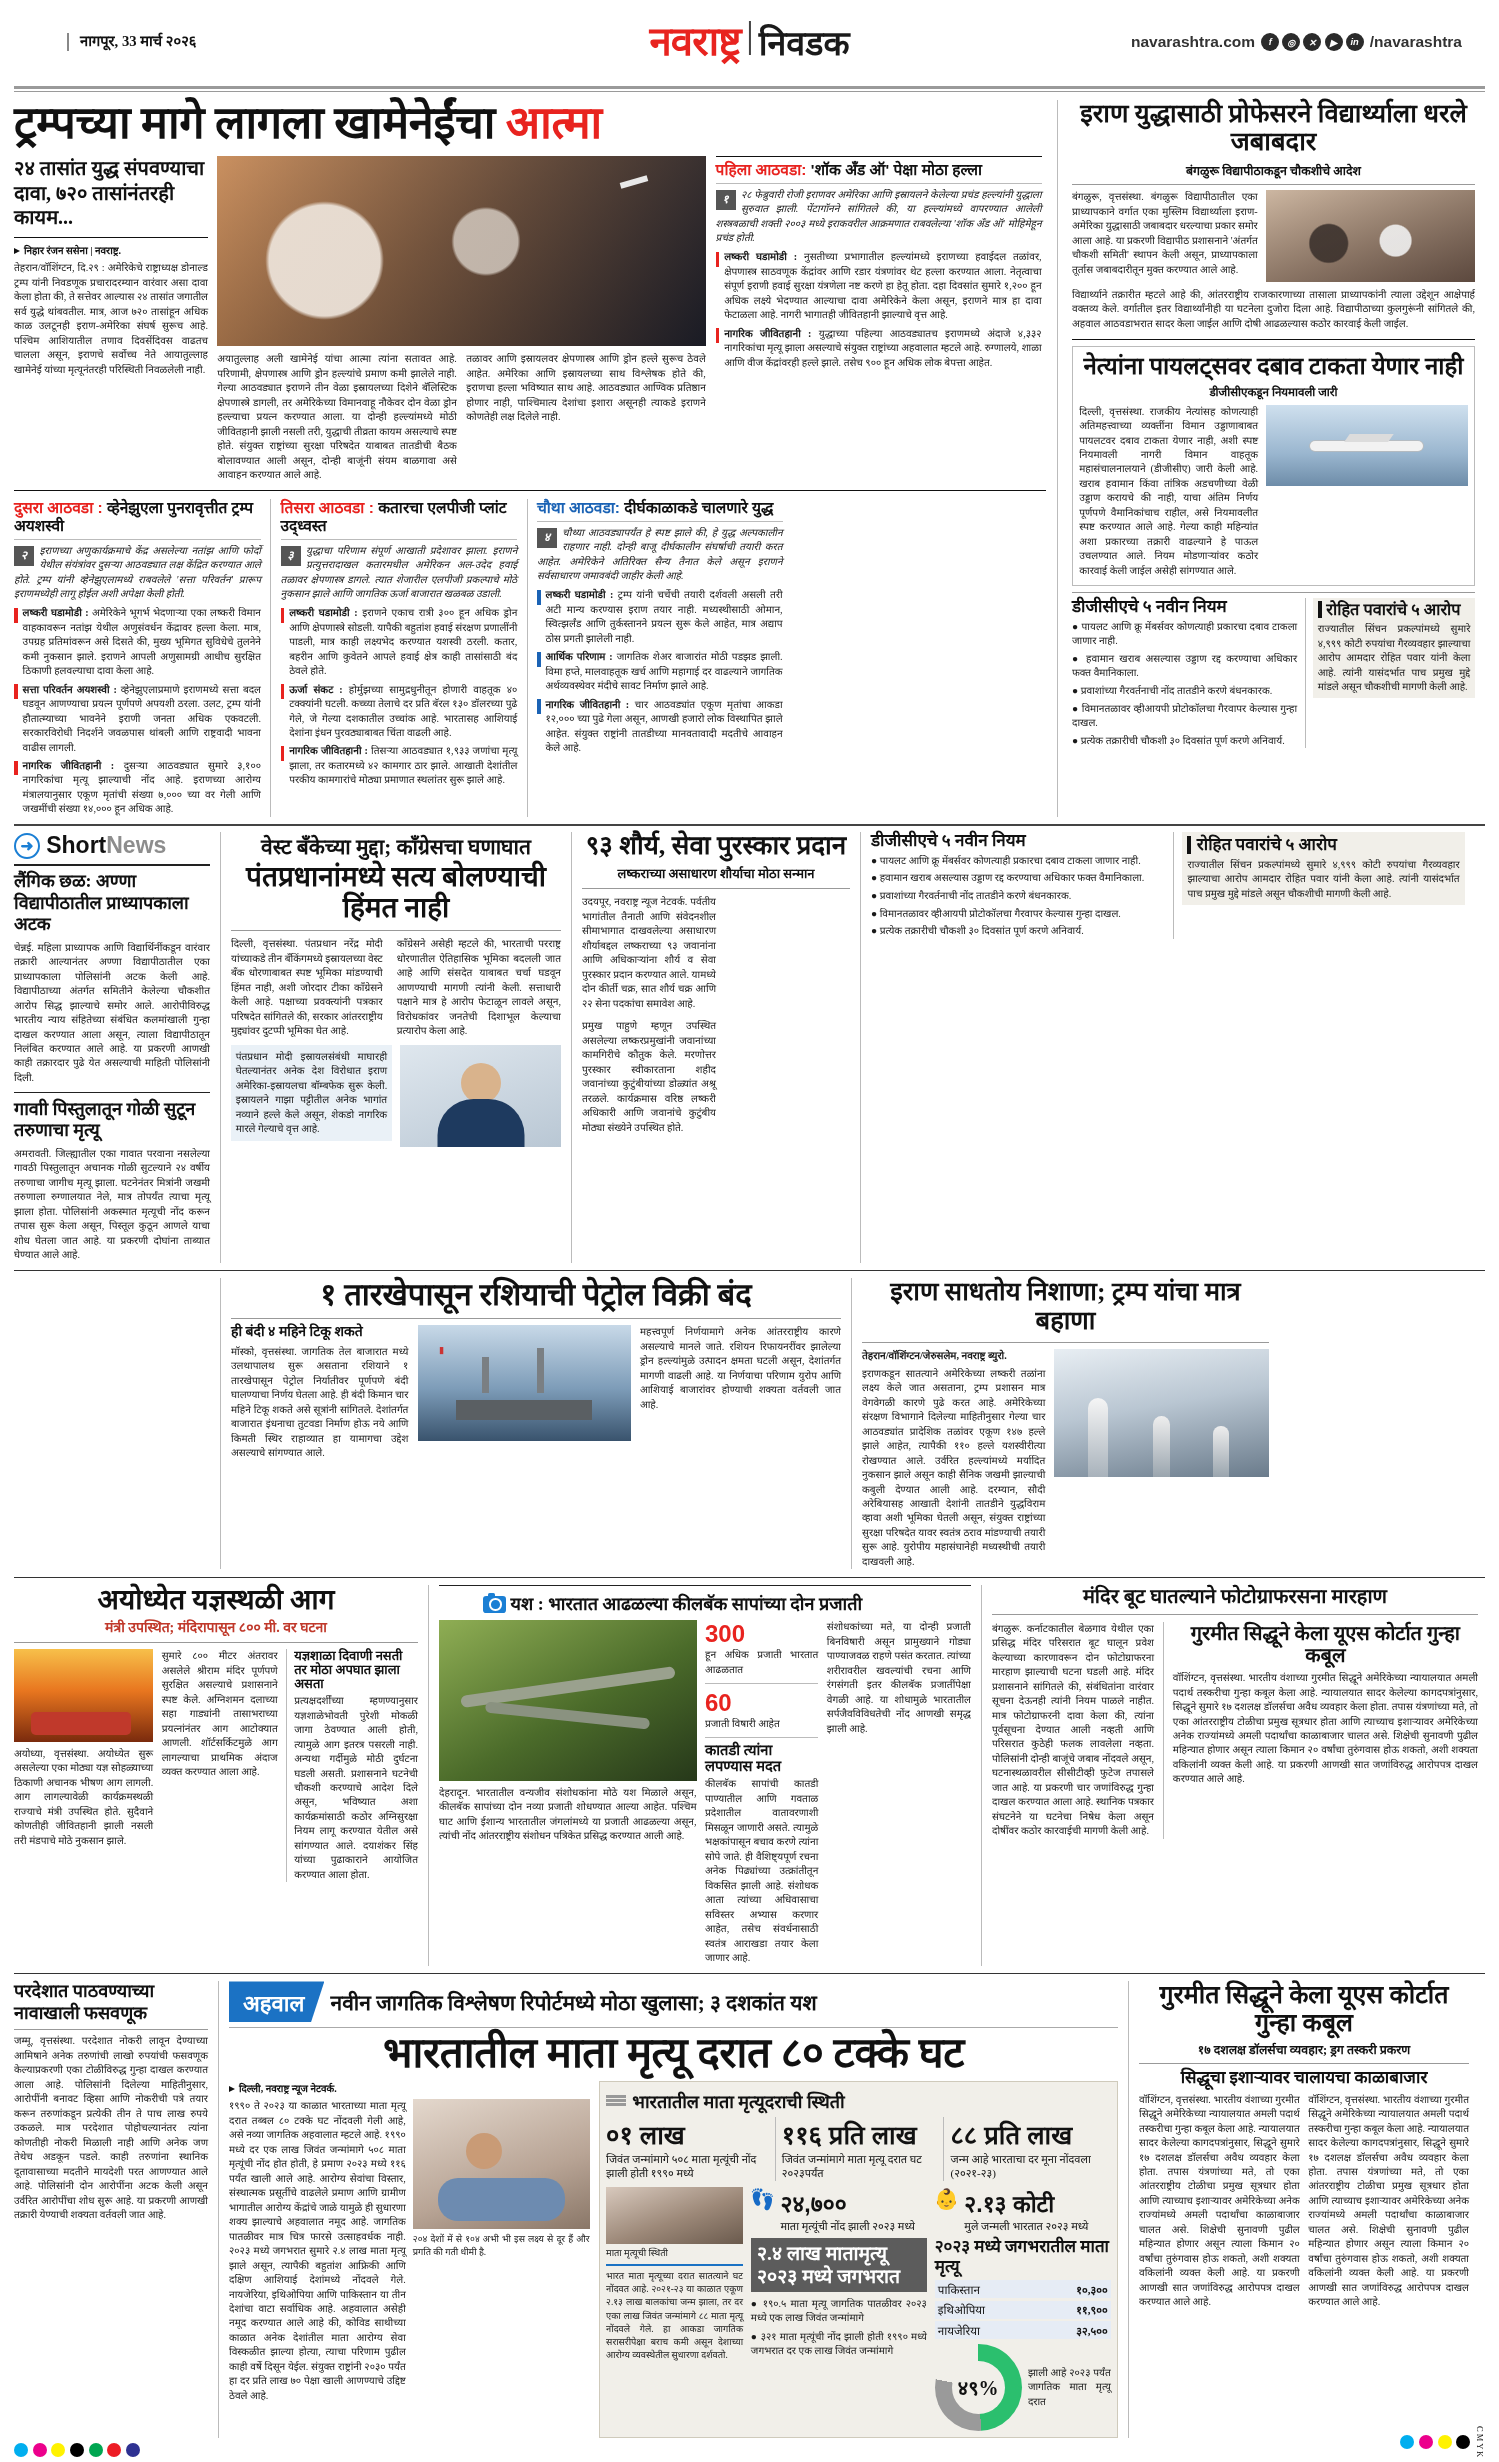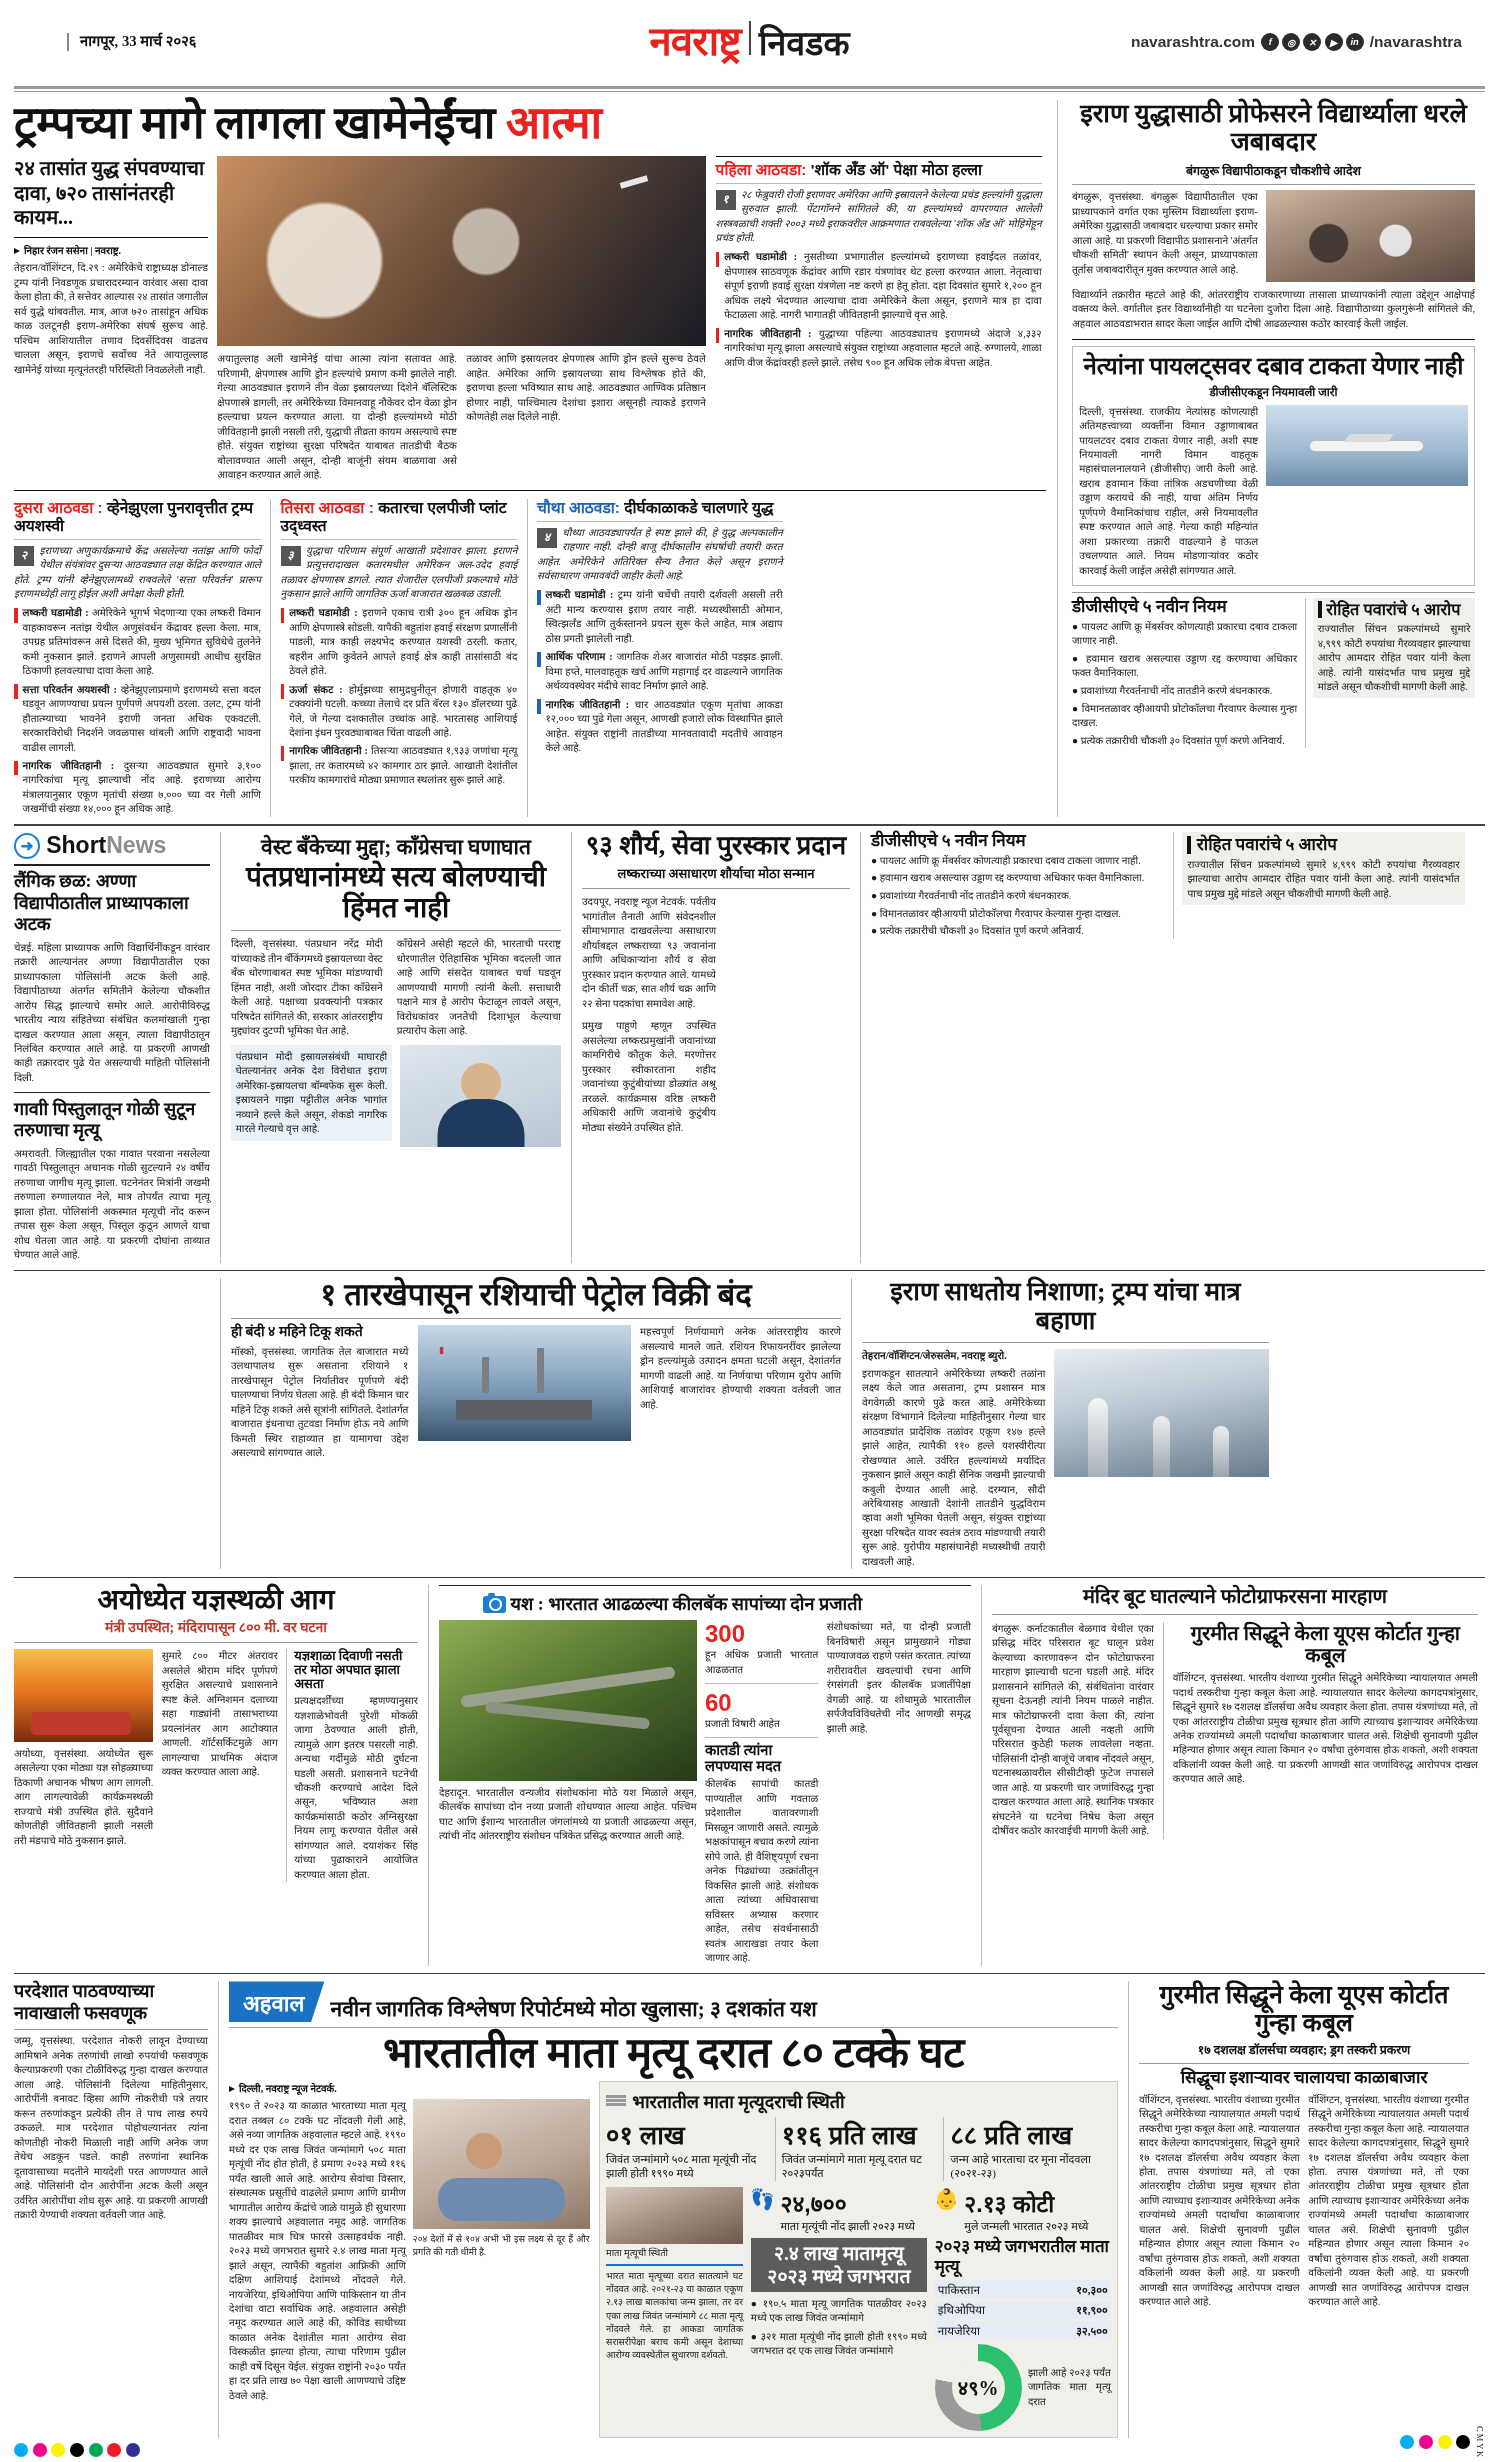--- a/index.html
+++ b/index.html
@@ -103,21 +103,21 @@
   }
   .sn-title { font-size: 23px; font-weight: bold; font-family:"Liberation Sans",sans-serif;}
   .sn-title .g { color: #8d8d8d; }
   .sn-hl { font-size: 18px; font-weight: bold; line-height: 1.2; }
 
   
   .info-panel { background: #f1efe9; border: 0.8px solid #cfcabb; }
   .stat-num { font-size: 25.6px; font-weight: bold; font-family:"Liberation Sans",sans-serif; }
   .stat-cap { font-size: 11px; line-height: 1.3; }
   .dark-band { background: #5c5c5c; color: #fff; font-size: 19.4px; font-weight: bold;
-               text-align: center; padding: 3.9px 6.2px; line-height:1.2;}
+               padding: 3.9px 6.2px; line-height:1.2;}
   .bar-row { display: flex; align-items: center; gap: 4.7px; background:#e6ecf5; margin-bottom:2.3px; padding:1.6px 3.1px;}
   .bar-lbl { width: 74px; font-size: 11.6px; }
   .bar-tr { flex: 1; position: relative; height: 13px; }
   .bar { height: 13px; background: #ee1c24; }
   .bar-val { font-size: 11px; font-weight: bold; margin-left: 3.9px; white-space: nowrap;}
   .donut {
     width: 87px; height: 87px; border-radius: 50%;
     background: conic-gradient(#2bbf6e 0 49%, #9a9a9a 49% 78%, transparent 78% 100%);
     position: relative; display:flex;align-items:center;justify-content:center;
   }
@@ -529,21 +529,21 @@
   <div style="border-top:1.6px solid #333;margin-top:7.8px;"></div>
   <div style="display:flex;gap:10px;padding-top:7px;">
 
     <div style="width:194px;">
       <div class="hl" style="font-size:18px;line-height:1.18;">परदेशात पाठवण्याच्या नावाखाली फसवणूक</div>
       <div style="border-top:0.8px solid #999;margin:4.7px 0;"></div>
       <div class="body-txt">जम्मू, वृत्तसंस्था. परदेशात नोकरी लावून देण्याच्या आमिषाने अनेक तरुणांची लाखो रुपयांची फसवणूक केल्याप्रकरणी एका टोळीविरुद्ध गुन्हा दाखल करण्यात आला आहे. पोलिसांनी दिलेल्या माहितीनुसार, आरोपींनी बनावट व्हिसा आणि नोकरीची पत्रे तयार करून तरुणांकडून प्रत्येकी तीन ते पाच लाख रुपये उकळले. मात्र परदेशात पोहोचल्यानंतर त्यांना कोणतीही नोकरी मिळाली नाही आणि अनेक जण तेथेच अडकून पडले. काही तरुणांना स्थानिक दूतावासाच्या मदतीने मायदेशी परत आणण्यात आले आहे. पोलिसांनी दोन आरोपींना अटक केली असून उर्वरित आरोपींचा शोध सुरू आहे. या प्रकरणी आणखी तक्रारी येण्याची शक्यता वर्तवली जात आहे.</div>
     </div>
 
     <div class="vline" style="width:900px;padding-left:10px;">
-      <div style="display:flex;align-items:flex-end;gap:0;">
+      <div style="display:flex;align-items:center;gap:0;">
         <span class="ahaval-tag">अहवाल</span>
         <span style="font-size:21px;font-weight:bold;margin-left:6.2px;">नवीन जागतिक विश्लेषण रिपोर्टमध्ये मोठा खुलासा; ३ दशकांत यश</span>
       </div>
       <div style="border-top:0.8px solid #aaa;margin:4.7px 0 3.1px;"></div>
       <div class="hl" style="font-size:42px;text-align:center;letter-spacing:-0.4px;">भारतातील माता मृत्यू दरात ८० टक्के घट</div>
 
       <div style="display:flex;gap:9.3px;margin-top:6.2px;">
 
         <div style="width:41%">
           <div class="byline">

